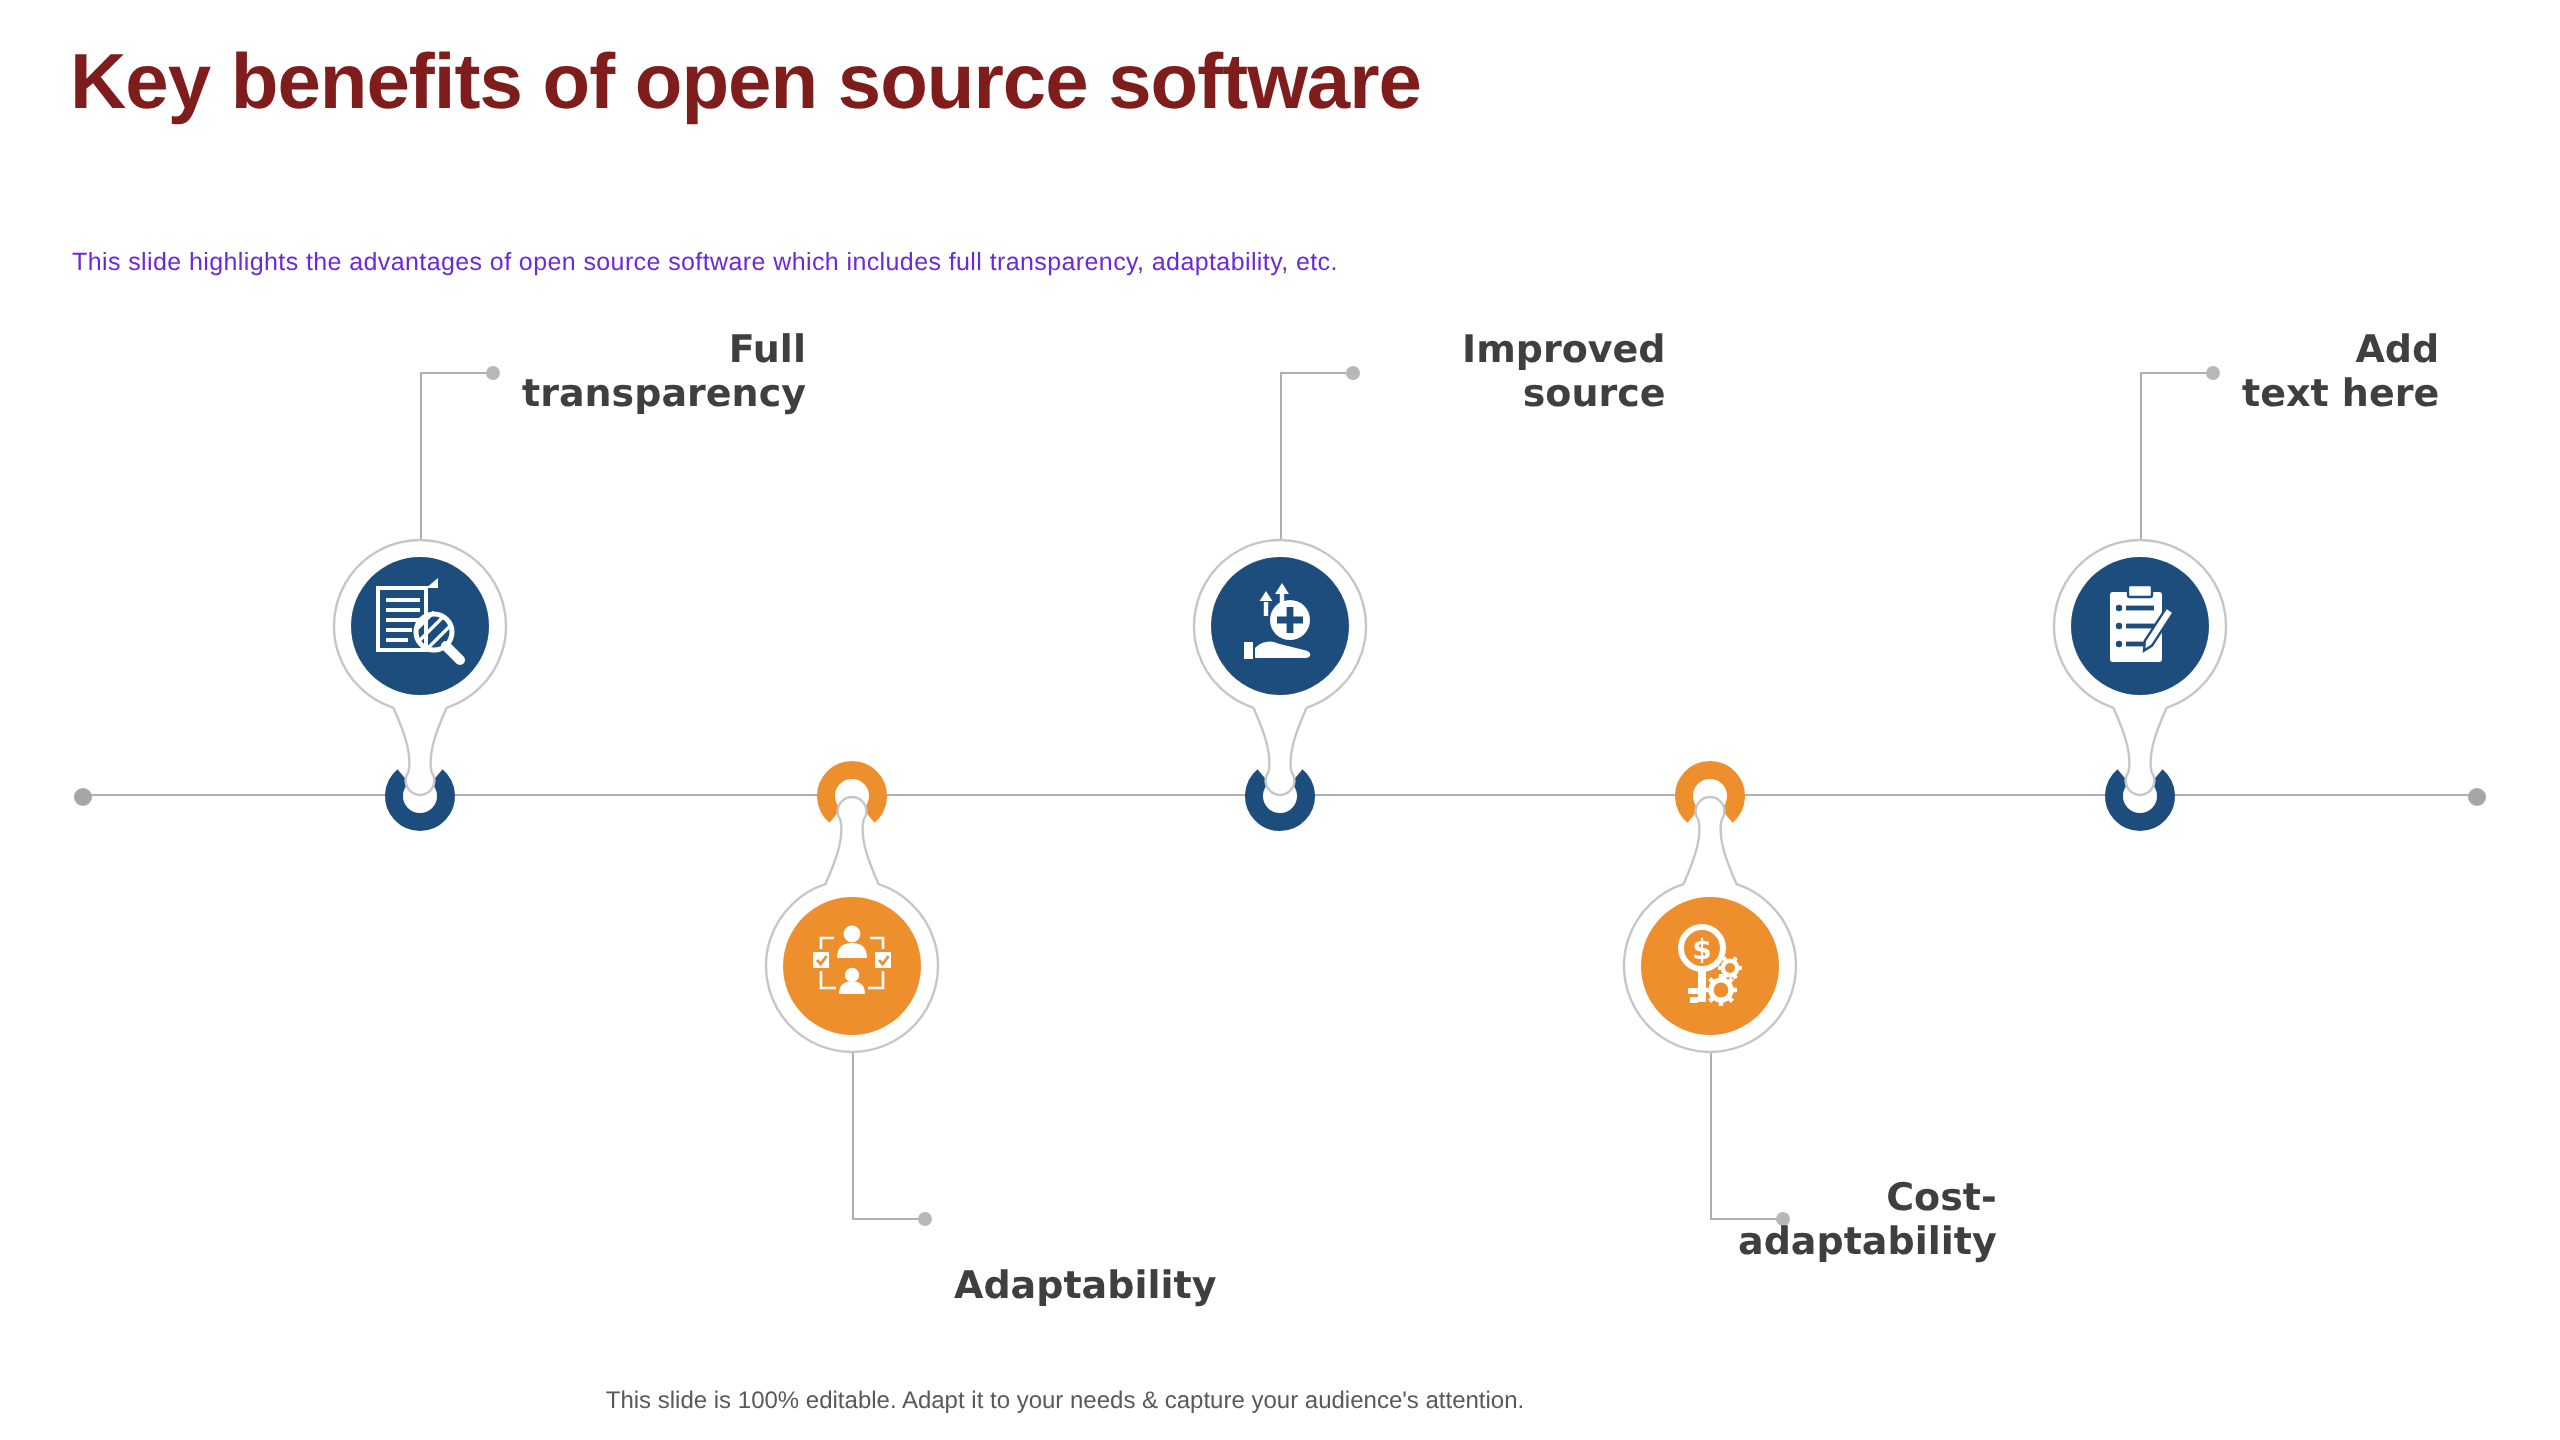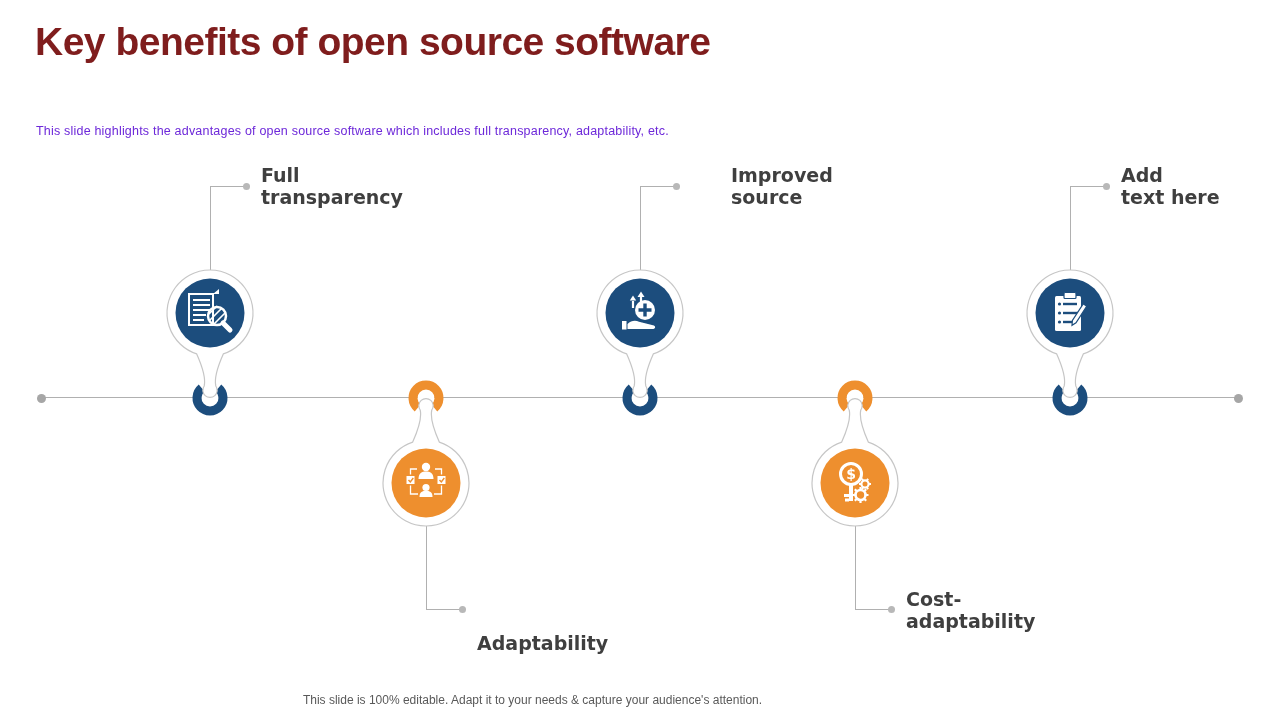--- a/index.html
+++ b/index.html
@@ -10,21 +10,21 @@
   .subtitle{position:absolute;left:36px;top:76px;font-size:12.5px;color:#6d28d9;
             letter-spacing:0.2px;white-space:nowrap;margin-top:48px;}
   .footer{position:absolute;left:0;top:693px;width:1065px;text-align:center;
           font-size:12px;color:#595959;}
   .tl-line{position:absolute;left:41px;top:397px;width:1198px;height:1px;background:#b0b0b0;}
   .tl-dot{position:absolute;width:9px;height:9px;border-radius:50%;background:#a6a6a6;}
   .conn{position:absolute;background:#b0b0b0;}
   .conn-dot{position:absolute;width:7px;height:7px;border-radius:50%;background:#b8b8b8;}
   .node-label{position:absolute;font-family:"DejaVu Sans","Liberation Sans",sans-serif;
               font-weight:bold;font-size:19px;line-height:22px;color:#3f3f3f;white-space:nowrap;}
-  .node-label span{display:block;}
+  .node-label span{display:block;text-align:right;}
   .balloon{position:absolute;}
   svg .ring{fill:none;stroke-width:9;}
   svg .bubble{fill:#ffffff;stroke:#c6c6c6;stroke-width:1.2;}
 </style>
 </head>
 <body>
 
 <div id="slide">
 
   <div class="title">Key benefits of open source software</div>
@@ -105,21 +105,21 @@
       <path d="M 1 -21.5 l -3.5 5.5 h 7 Z" fill="#fff"></path>
       <circle cx="5" cy="-3" r="10" fill="#fff"></circle>
       <path d="M 5 -9.5 V 3.5 M -1.5 -3 H 11.5" stroke="#1c4d7d" stroke-width="3.4" fill="none"></path>
       <path d="M -18 16.5 L -18 8 L -13.5 8 L -13.5 16.5 Z M -12.5 16 L -12.5 11 C -9 7.5 -4.5 7 -1 8.8 L 13 12.3 C 15.8 13 15.8 15.6 13.2 16 Z" fill="#fff"></path>
     </g>
   </svg>
 
   <div class="conn" style="left:855px;top:526px;width:1px;height:83px;"></div>
   <div class="conn" style="left:855px;top:609px;width:34px;height:1px;"></div>
   <div class="conn-dot" style="left:888px;top:606px;"></div>
-  <div class="node-label" style="left:906px;top:588px;">
+  <div class="node-label" style="left:869px;top:588px;">
     <span>Cost-</span>
     <span>adaptability</span>
   </div>
   <svg class="balloon" style="left:795px;top:378px;" width="120" height="200" viewBox="-60 -20 120 200">
     <circle cx="0" cy="0" r="8.5" fill="#fff"></circle>
     <path class="ring" stroke="#ee8f2e" d="M 8.36 9.96 A 13 13 0 1 0 -8.36 9.96"></path>
     <path class="bubble" d="M -13.3 44.1 A 43 43 0 1 0 13.3 44.1 C 7 30 4 20 5.8 12 A 7.2 7.2 0 1 0 -5.8 12 C -4 20 -7 30 -13.3 44.1 Z"></path>
     <circle cx="0" cy="85" r="34.5" fill="#ee8f2e"></circle>
     <g transform="translate(0,85)">
       <g stroke="#fff" fill="none">

